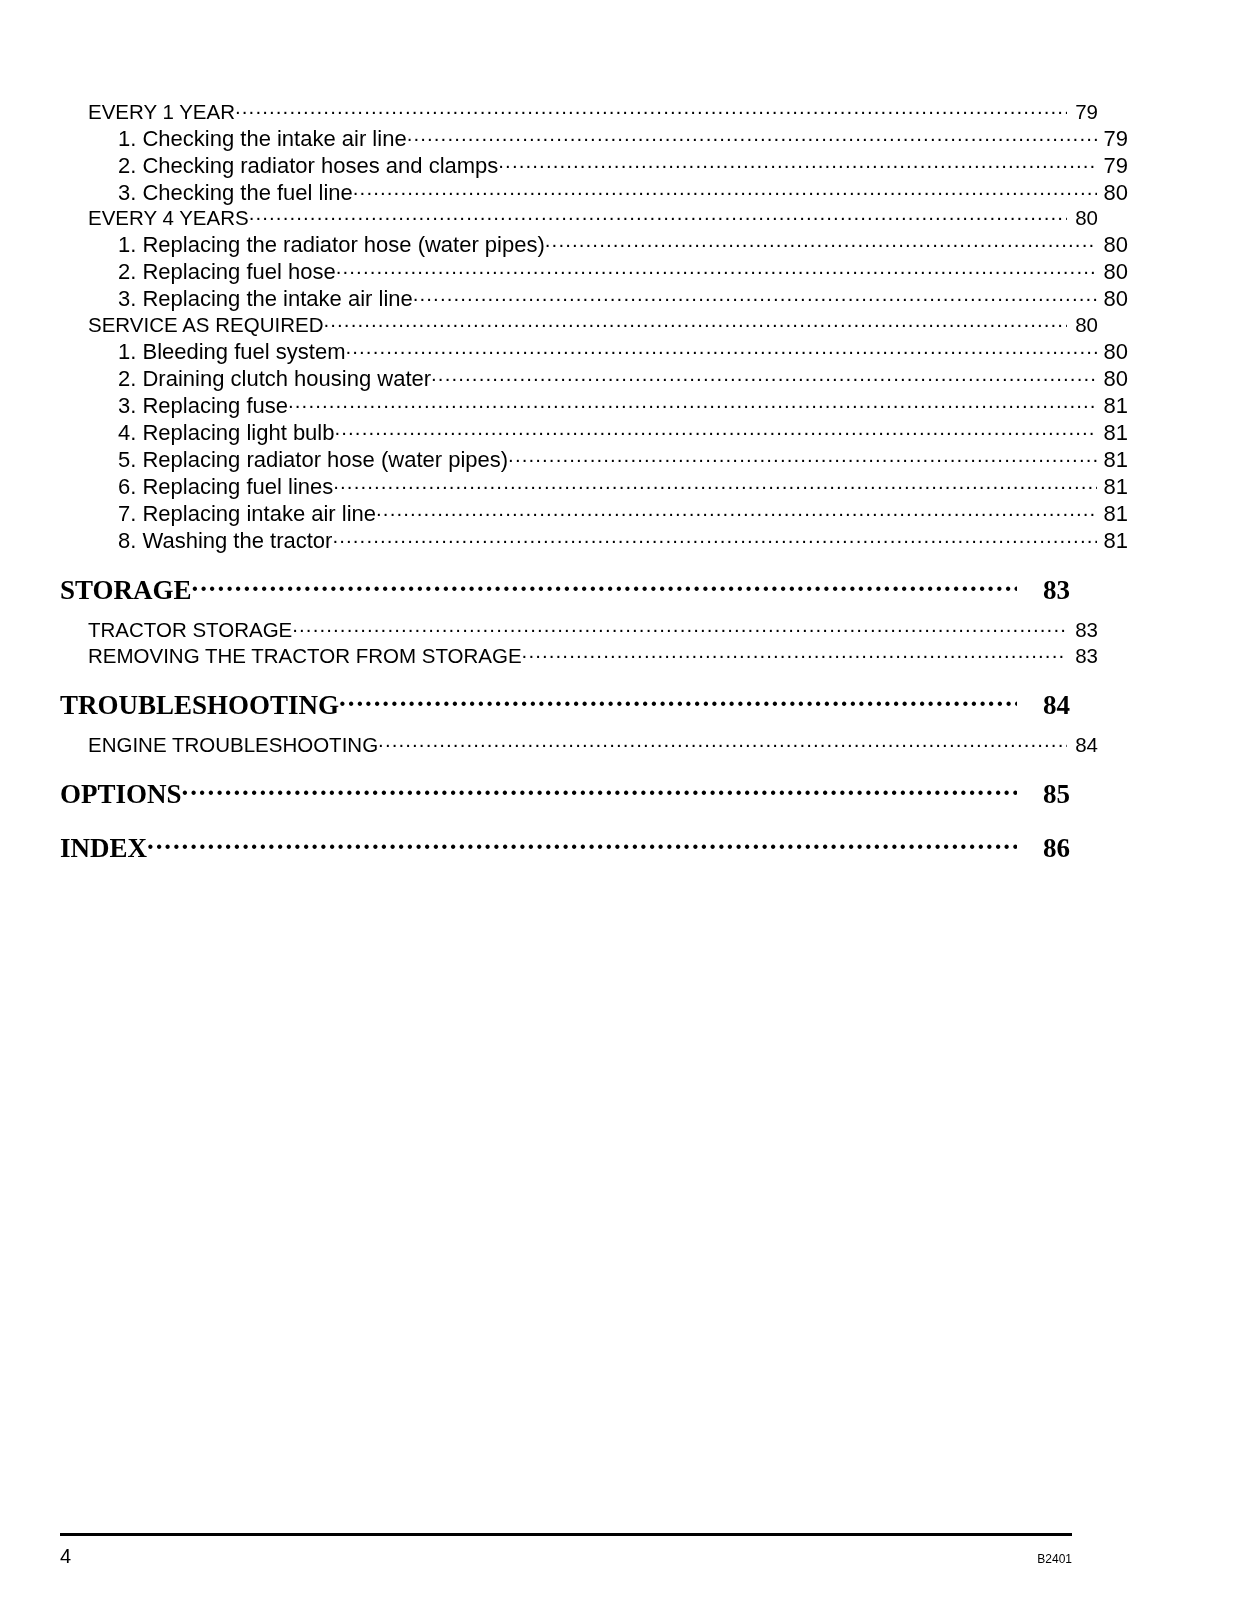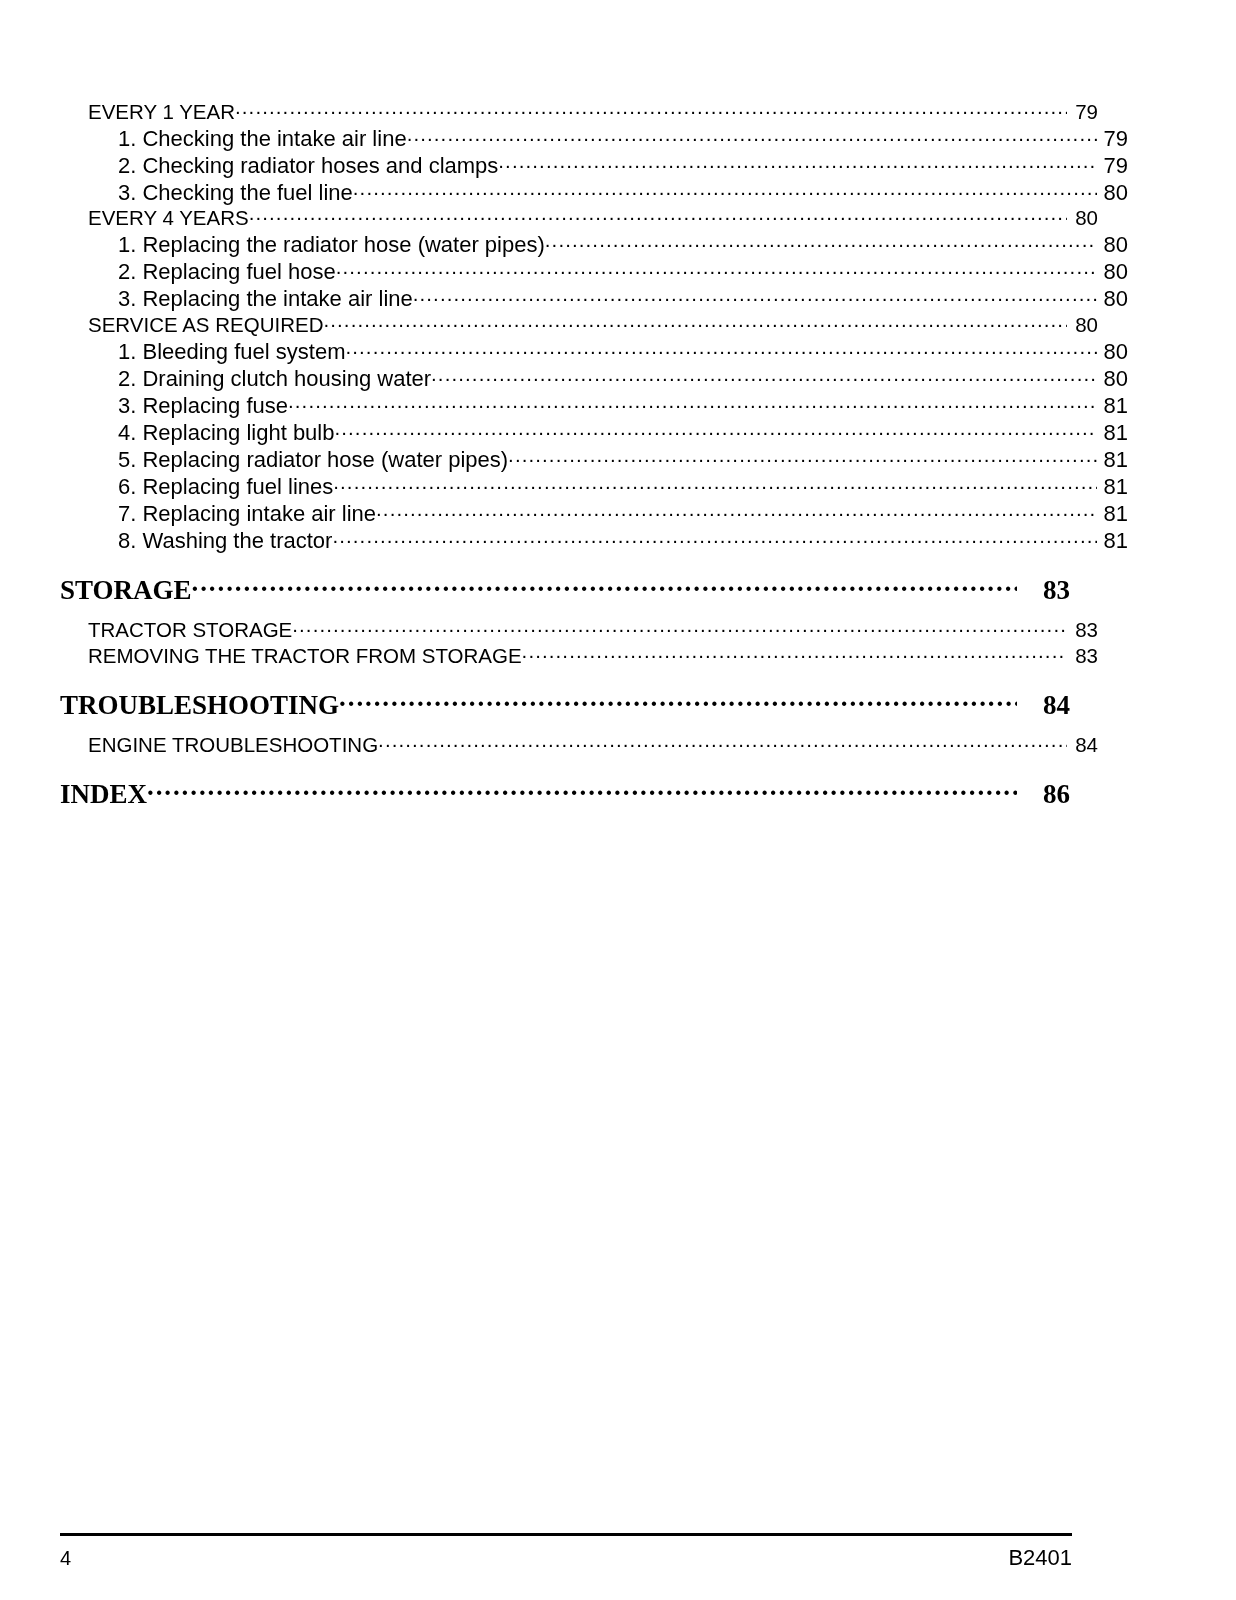--- a/index.html
+++ b/index.html
@@ -136,21 +136,21 @@
     display: flex;
     justify-content: space-between;
     align-items: baseline;
     margin-top: 9px;
     font-size: 19px;
   }
   .footer-left {
     font-size: 20px;
   }
   .footer-right {
-    font-size: 22px;
+    font-size: 12px;
     text-align: right;
   }
 </style>
 </head>
 <body>
 
 <div class="page">
 
   <div class="toc" id="toc-container">
       <div class="toc-row lvl2">
@@ -255,20 +255,25 @@
       </div>
       <div class="toc-row lvl1 gap-before">
         <span class="toc-label">TROUBLESHOOTING</span>
         <span class="leader"></span>
         <span class="toc-page">84</span>
       </div>
       <div class="toc-row lvl2 gap-small">
         <span class="toc-label">ENGINE TROUBLESHOOTING</span>
         <span class="leader"></span>
         <span class="toc-page">84</span>
+      </div>
+      <div class="toc-row lvl1 gap-before">
+        <span class="toc-label">OPTIONS</span>
+        <span class="leader"></span>
+        <span class="toc-page">85</span>
       </div>
       <div class="toc-row lvl1 gap-before">
         <span class="toc-label">INDEX</span>
         <span class="leader"></span>
         <span class="toc-page">86</span>
       </div>
     </div>
 
   <div class="footer">
     <div class="footer-rule"></div>

